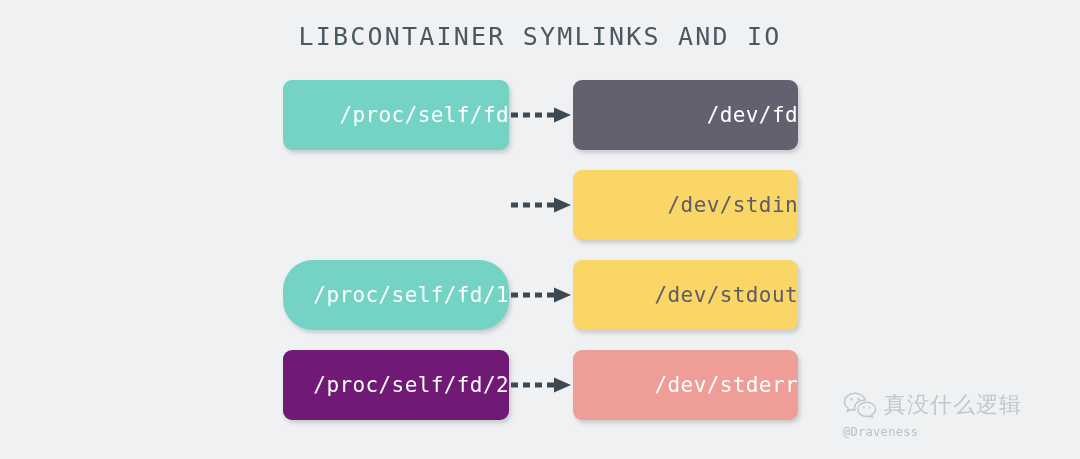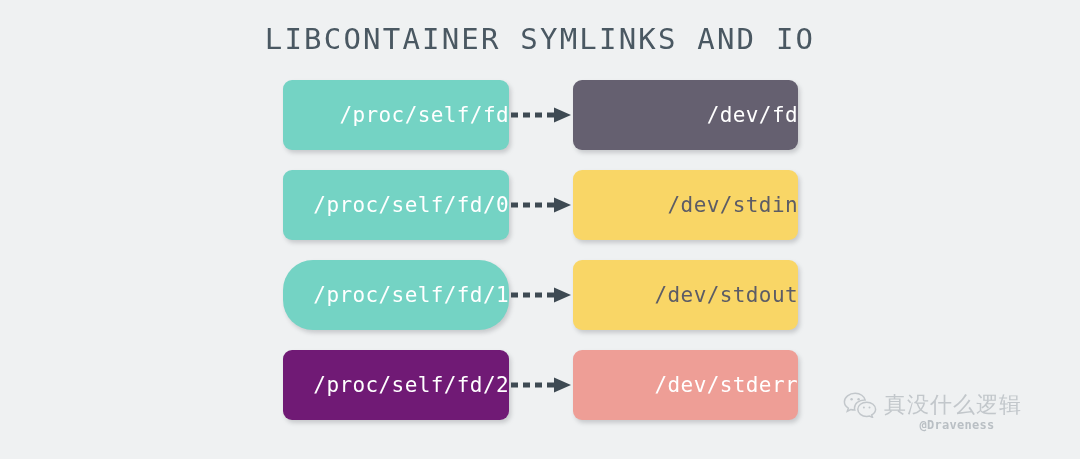--- a/index.html
+++ b/index.html
@@ -19,21 +19,21 @@
     width: 1080px;
     height: 459px;
   }
   .diagram-title {
     position: absolute;
     left: 0;
     top: 22px;
     width: 1080px;
     text-align: center;
     font-family: "DejaVu Sans Mono", monospace;
-    font-size: 29px;
+    font-size: 25px;
     letter-spacing: 2.2px;
     color: #4a5862;
     font-weight: 400;
     white-space: nowrap;
   }
   .rows {
     position: absolute;
     left: 0;
     top: 80px;
     width: 1080px;
@@ -95,25 +95,26 @@
   }
   .wm-name {
     font-family: "DejaVu Sans", sans-serif;
     font-size: 22px;
     color: #c2c7cb;
     letter-spacing: 1px;
     line-height: 26px;
     white-space: nowrap;
   }
   .wm-handle {
-    text-align: center;
+    margin-top: 7px;
+    text-align: left;
     padding-right: 2px;
     font-family: "DejaVu Sans Mono", monospace;
     font-size: 12px;
-    font-weight: bold;
+    font-weight: normal;
     color: #b9bfc4;
     letter-spacing: 0.3px;
   }
 </style>
 </head>
 <body style="background: rgb(239, 241, 242);">
 
 <div id="canvas">
 
   <div class="diagram-title" style="color: rgb(74, 88, 98);">LIBCONTAINER SYMLINKS AND IO</div>
@@ -129,23 +130,20 @@
           <line x1="2" y1="9" x2="47" y2="9" stroke="#3e4a53" stroke-width="5" stroke-dasharray="7,5"></line>
           <polygon points="45,1.5 62,9 45,16.5" fill="#3e4a53"></polygon>
         </svg>
       </div>
       <div class="node-box node-target" style="background: rgb(101, 96, 112); color: rgb(255, 255, 255);">
         <span>/dev/fd</span>
       </div>
     </div>
 
     <div class="flow-row">
-      <div class="node-box node-source" style="background: rgb(116, 211, 196); color: rgb(255, 255, 255);">
-        <span>/proc/self/fd/0</span>
-      </div>
       <div class="arrow-wrap">
         <svg width="64" height="18" viewBox="0 0 64 18" xmlns="http://www.w3.org/2000/svg">
           <line x1="2" y1="9" x2="47" y2="9" stroke="#3e4a53" stroke-width="5" stroke-dasharray="7,5"></line>
           <polygon points="45,1.5 62,9 45,16.5" fill="#3e4a53"></polygon>
         </svg>
       </div>
       <div class="node-box node-target" style="background: rgb(249, 214, 102); color: rgb(92, 92, 102);">
         <span>/dev/stdin</span>
       </div>
     </div>

